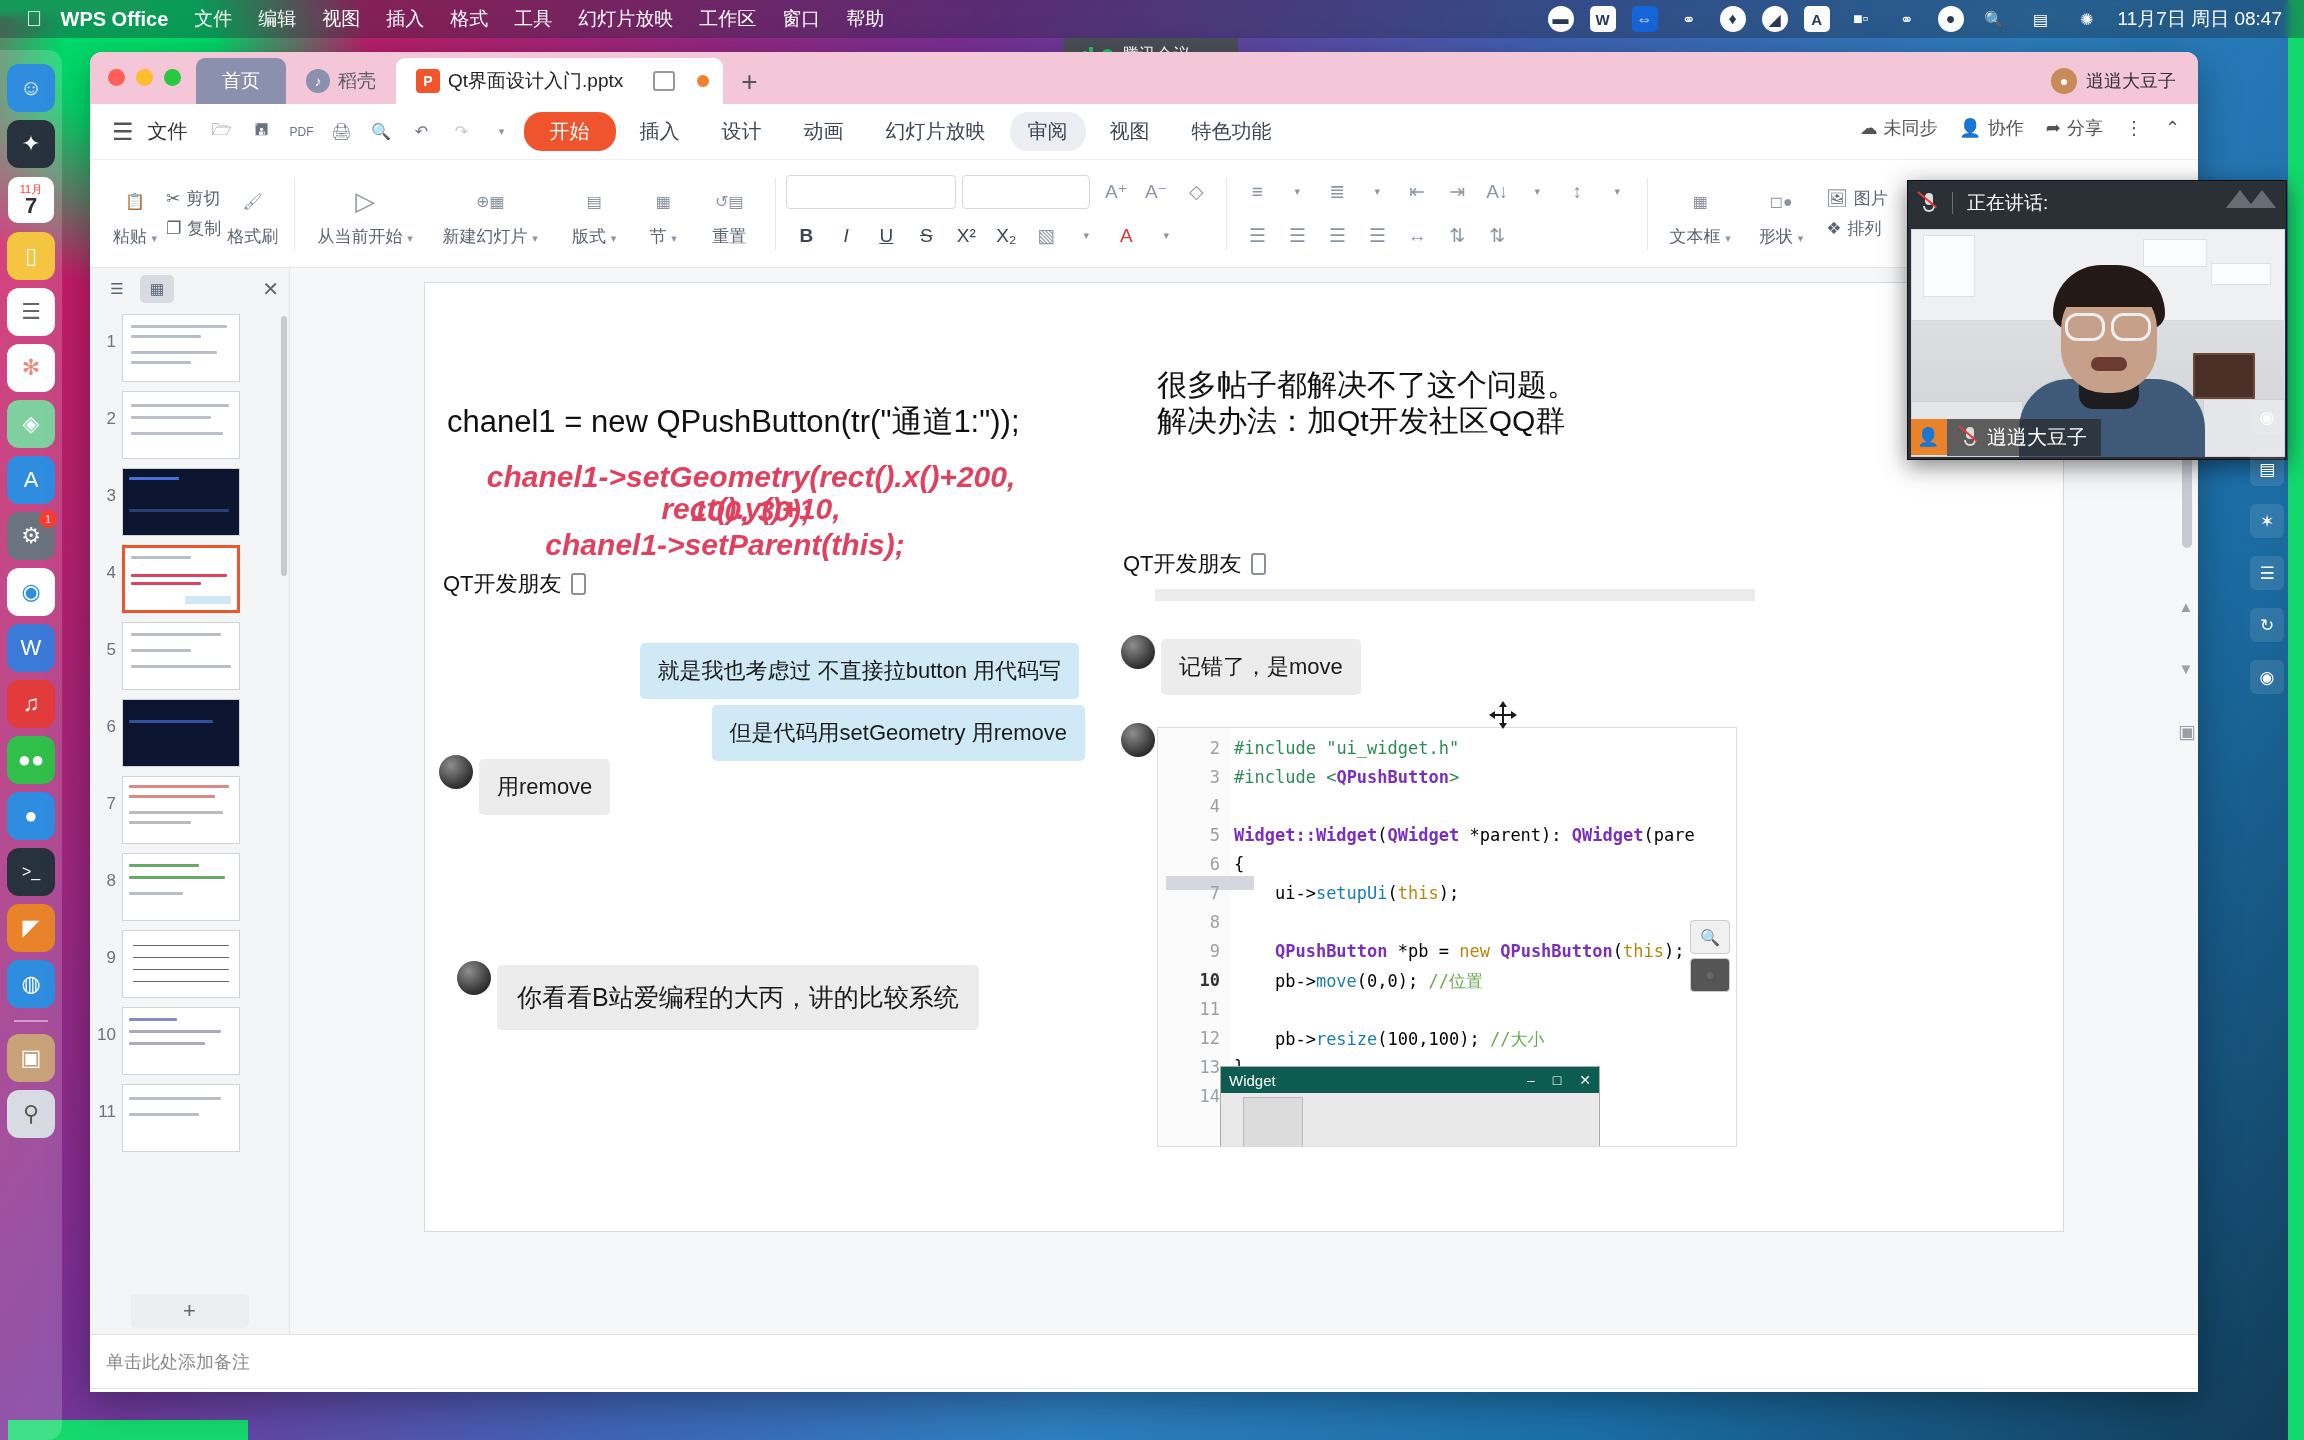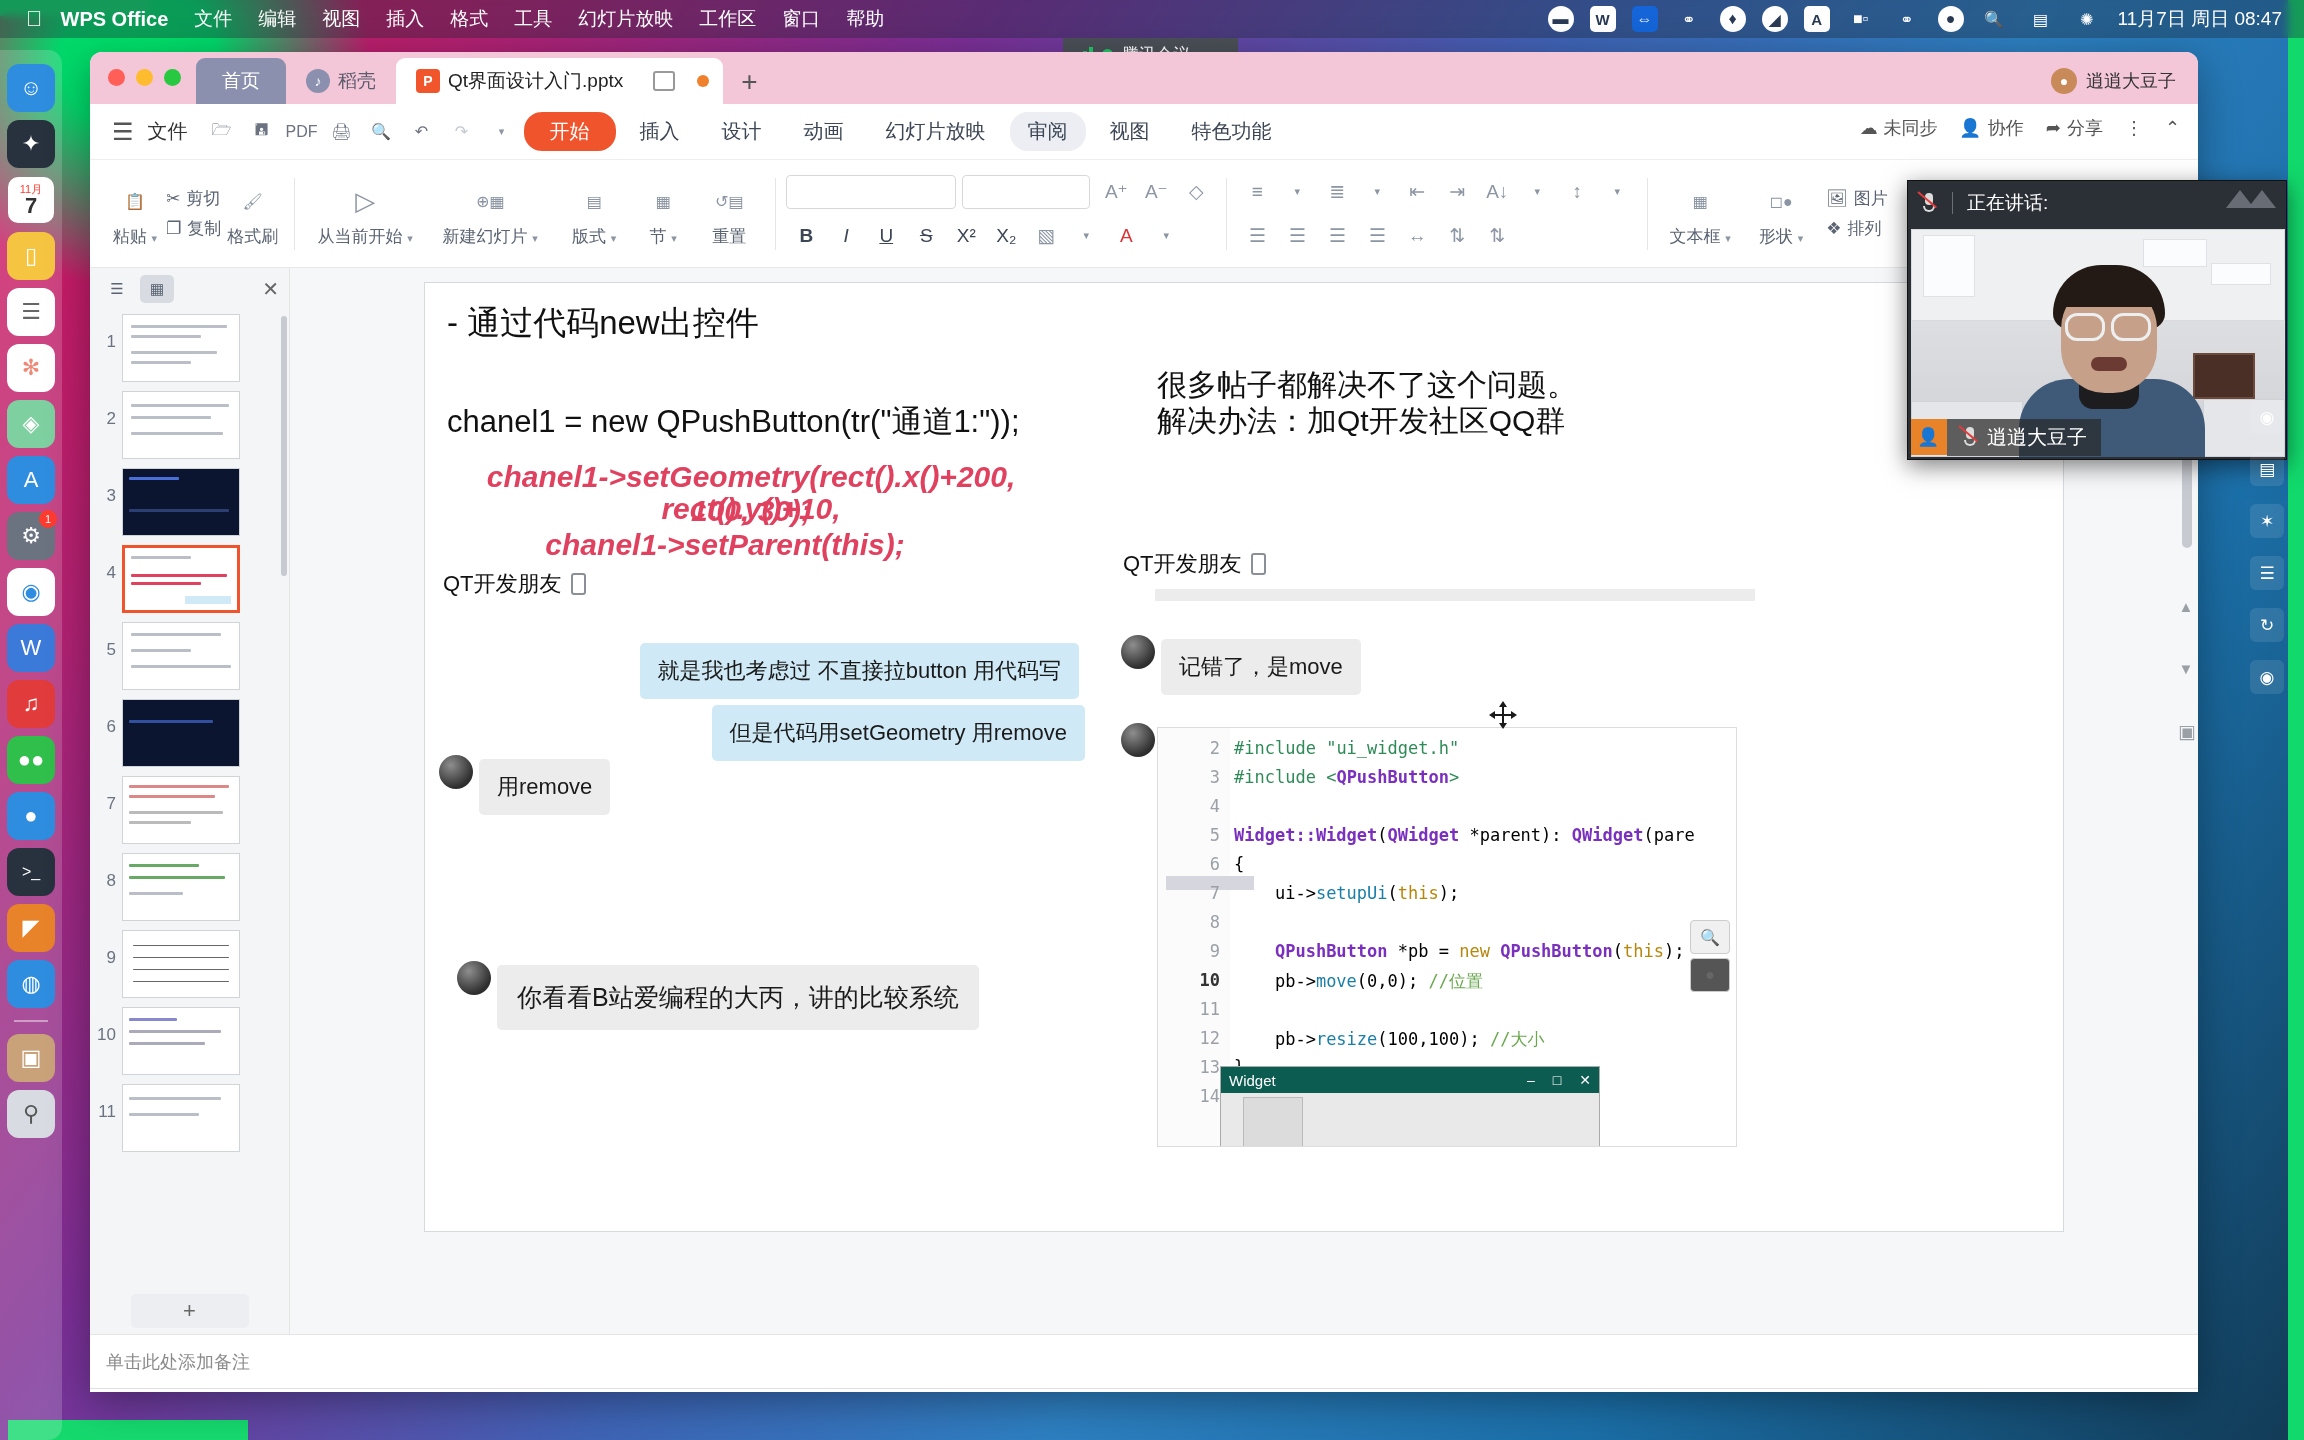--- a/index.html
+++ b/index.html
@@ -326,21 +326,21 @@
       <span class="av">●</span>
       <span>逍逍大豆子</span>
     </div>
   </div>
 
   <div id="ribbontabs">
     <span class="ham">☰</span>
     <span class="rtxt">文件</span>
     <span class="qicon">🗁</span>
     <span class="qicon">🖪</span>
-    <span class="qicon" style="font-size:16px">PDF</span>
+    <span class="qicon" style="font-size:12px">PDF</span>
     <span class="qicon">🖨</span>
     <span class="qicon">🔍</span>
     <span class="qicon">↶</span>
     <span class="qicon" style="color:#c3c8d0">↷</span>
     <span class="qicon caret">▾</span>
     <span class="rtab start">开始</span>
     <span class="rtab">插入</span>
     <span class="rtab">设计</span>
     <span class="rtab">动画</span>
     <span class="rtab">幻灯片放映</span>
@@ -582,21 +582,20 @@
       </div>
       <div id="thumbscroll"></div>
       <div id="thumb-add">
         <div class="bx">+</div>
       </div>
     </div>
 
     <div id="canvaswrap">
       <div id="slide">
 
-        <div class="s-title" style="left:22px;top:18px">- 通过代码new出控件</div>
         <div class="s-code" style="left:22px;top:118px">chanel1 = new QPushButton(tr("通道1:"));</div>
         <div class="s-red" style="left:26px;top:178px;width:600px">chanel1-&gt;setGeometry(rect().x()+200, rect().y()+10,</div>
         <div class="s-red" style="left:26px;top:212px;width:600px">100, 30);</div>
         <div class="s-red" style="left:0px;top:246px;width:600px">chanel1-&gt;setParent(this);</div>
 
         <div class="s-right" style="left:732px;top:84px">很多帖子都解决不了这个问题。</div>
         <div class="s-right" style="left:732px;top:120px">解决办法：加Qt开发社区QQ群</div>
 
         <div class="chatblk" style="left:10px;top:282px;width:660px;height:640px">
           <div class="chat-hd" style="position:absolute;left:8px;top:4px">

